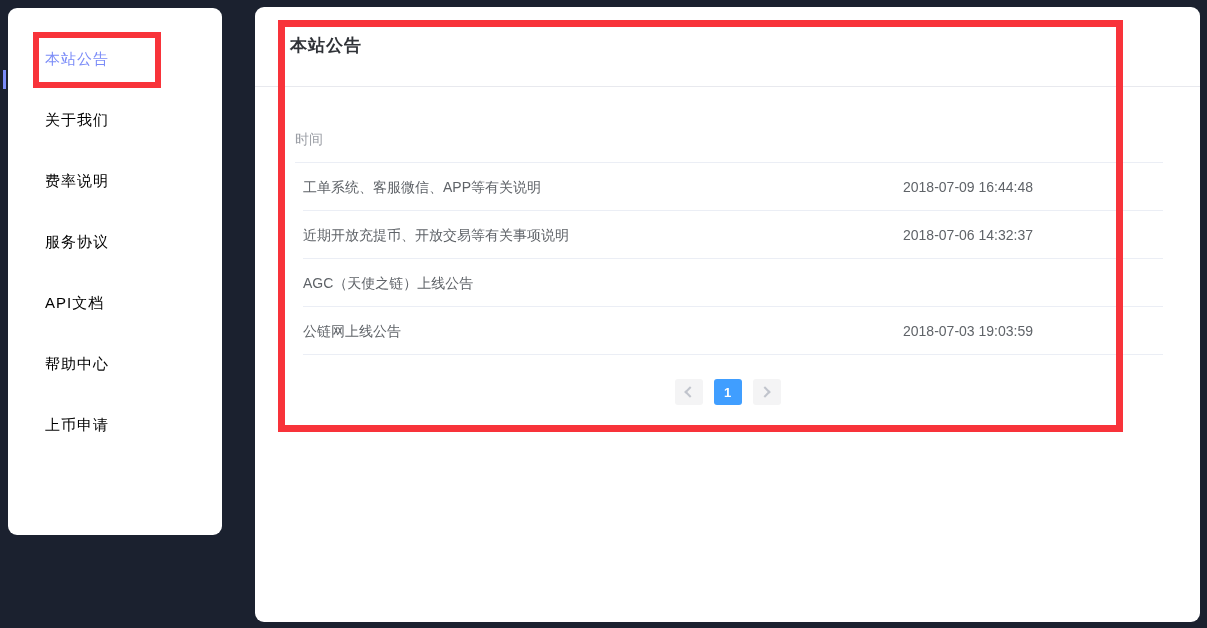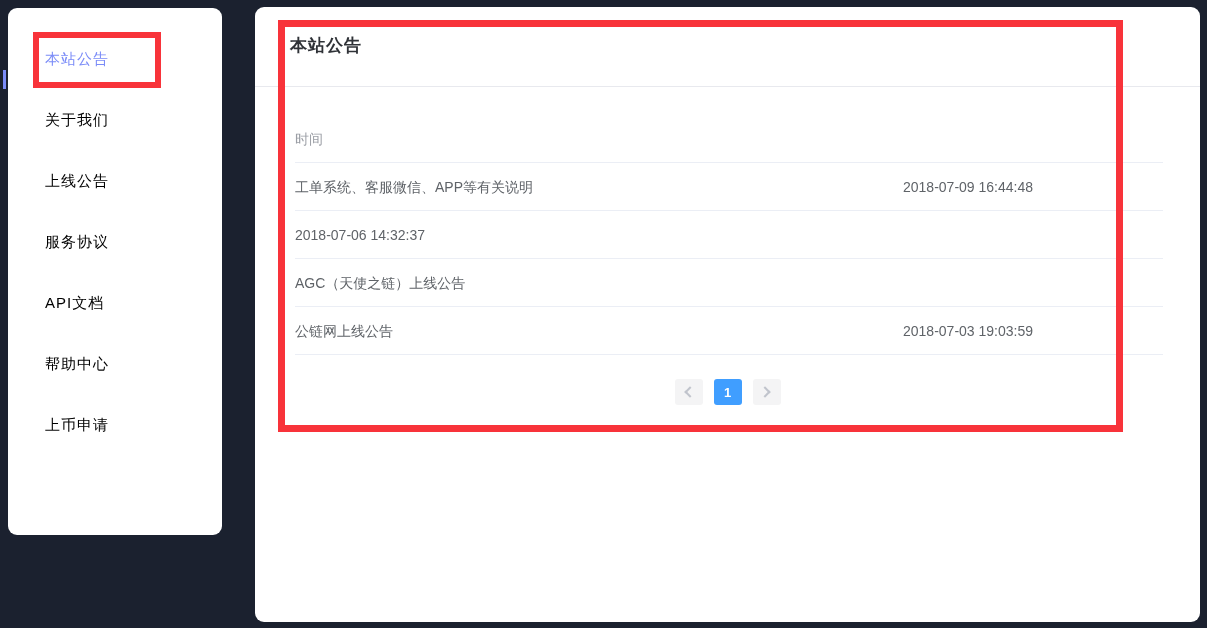--- a/index.html
+++ b/index.html
@@ -53,21 +53,21 @@
   }
   .t-row {
     display:flex;
     height:48px; line-height:48px;
     border-bottom:1px solid #ebeef5;
     font-size:14px; color:#5f6368;
   }
   .t-row.t-head { color:#9b9ea5;flex-direction:column; }
   .col-title { flex:1 1 auto; overflow:hidden; white-space:nowrap; }
   .col-time  { width:260px; flex:0 0 260px; }
-  .t-row.t-body { cursor:pointer; }
+  .t-row.t-body { cursor:pointer;margin-left:8px; }
 
   
   .pagination {
     position:absolute; left:0; right:0; top:372px;
     display:flex; justify-content:center; align-items:center; gap:11px;
   }
   .page-btn {
     width:28px; height:26px;
     display:flex; align-items:center; justify-content:center;
     background:#f4f4f5; border:none; border-radius:3px;
@@ -102,21 +102,21 @@
 
 <aside class="sidebar">
   <div class="menu-item active">
     <span class="active-indicator"></span>
     <span>本站公告</span>
   </div>
   <div class="menu-item">
     <span>关于我们</span>
   </div>
   <div class="menu-item">
-    <span>上线公告</span>
+    <span>费率说明</span>
   </div>
   <div class="menu-item">
     <span>服务协议</span>
   </div>
   <div class="menu-item">
     <span>API文档</span>
   </div>
   <div class="menu-item">
     <span>帮助中心</span>
   </div>
@@ -133,20 +133,21 @@
     <div class="t-row t-head">
       <span class="col-title">标题</span>
       <span class="col-time">时间</span>
     </div>
 
     <div class="t-row t-body">
       <span class="col-title">工单系统、客服微信、APP等有关说明</span>
       <span class="col-time">2018-07-09 16:44:48</span>
     </div>
     <div class="t-row t-body">
+      <span class="col-title">近期开放充提币、开放交易等有关事项说明</span>
       <span class="col-time">2018-07-06 14:32:37</span>
     </div>
     <div class="t-row t-body">
       <span class="col-title">AGC（天使之链）上线公告</span>
     </div>
     <div class="t-row t-body">
       <span class="col-title">公链网上线公告</span>
       <span class="col-time">2018-07-03 19:03:59</span>
     </div>
   </div>

